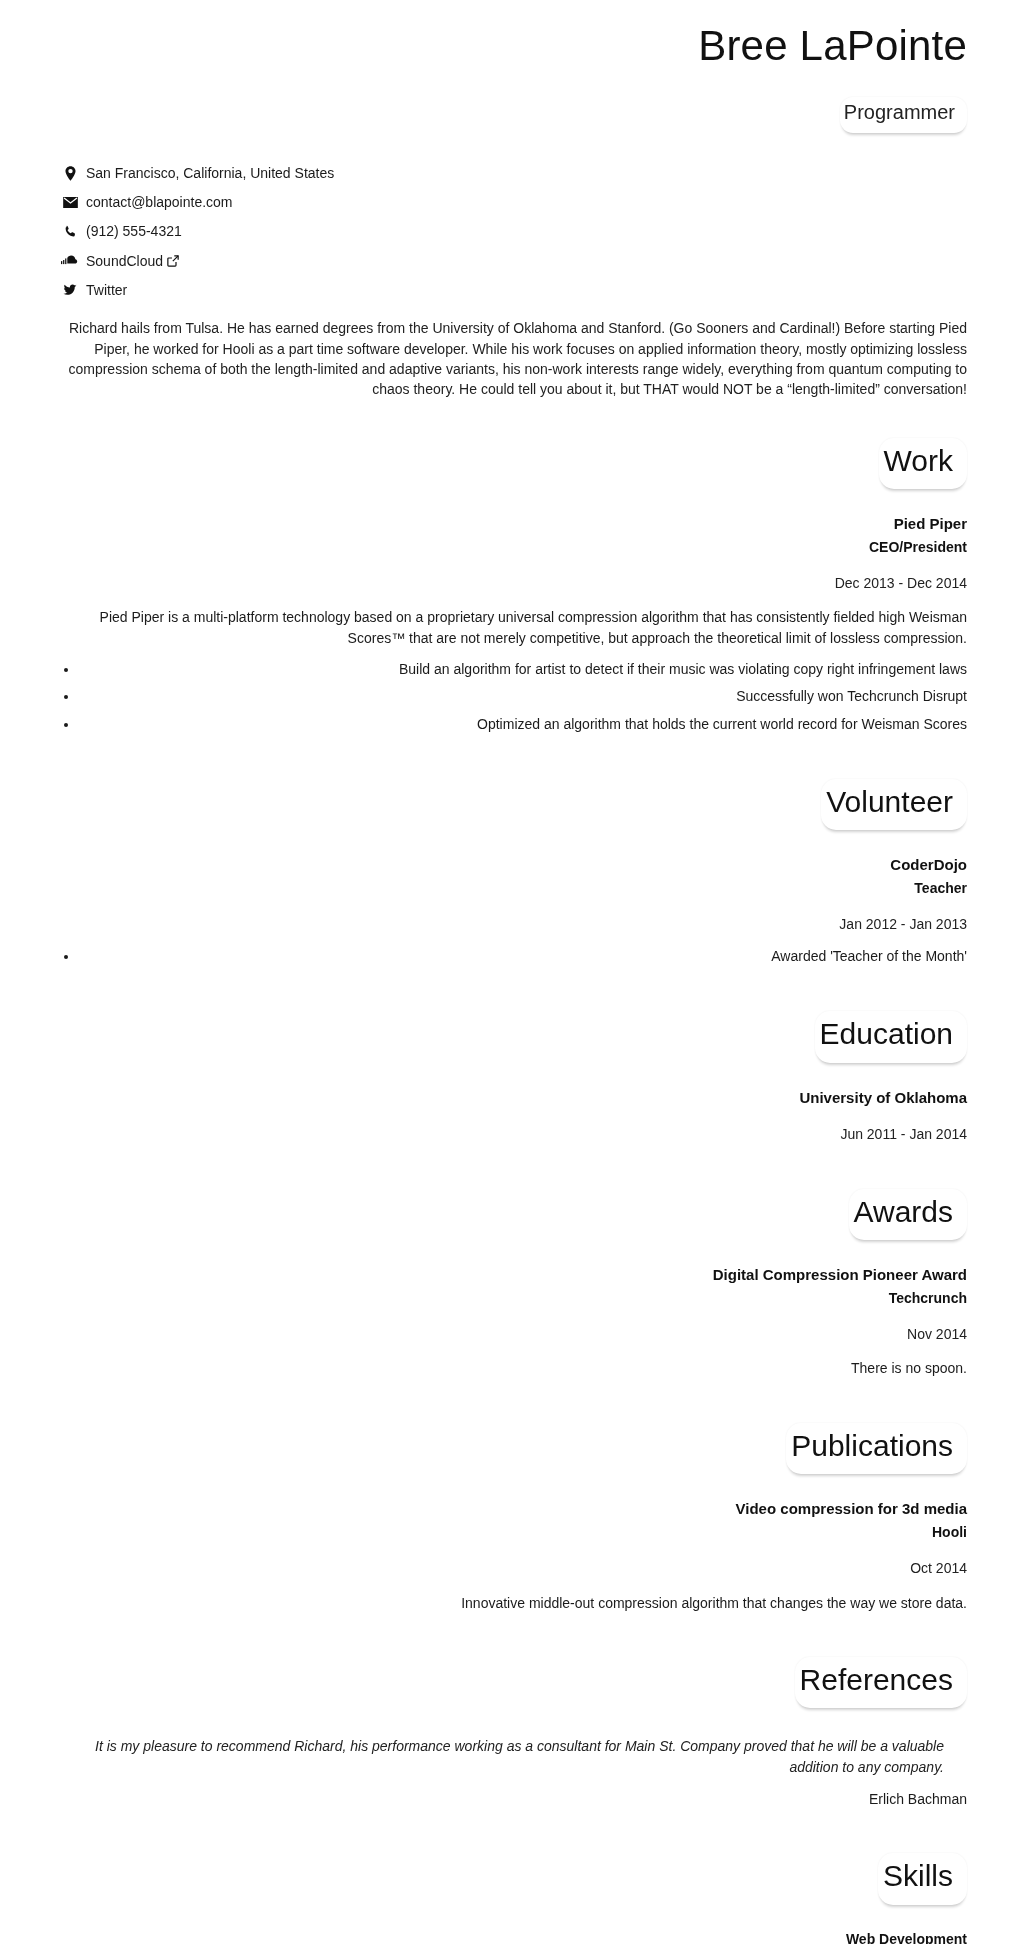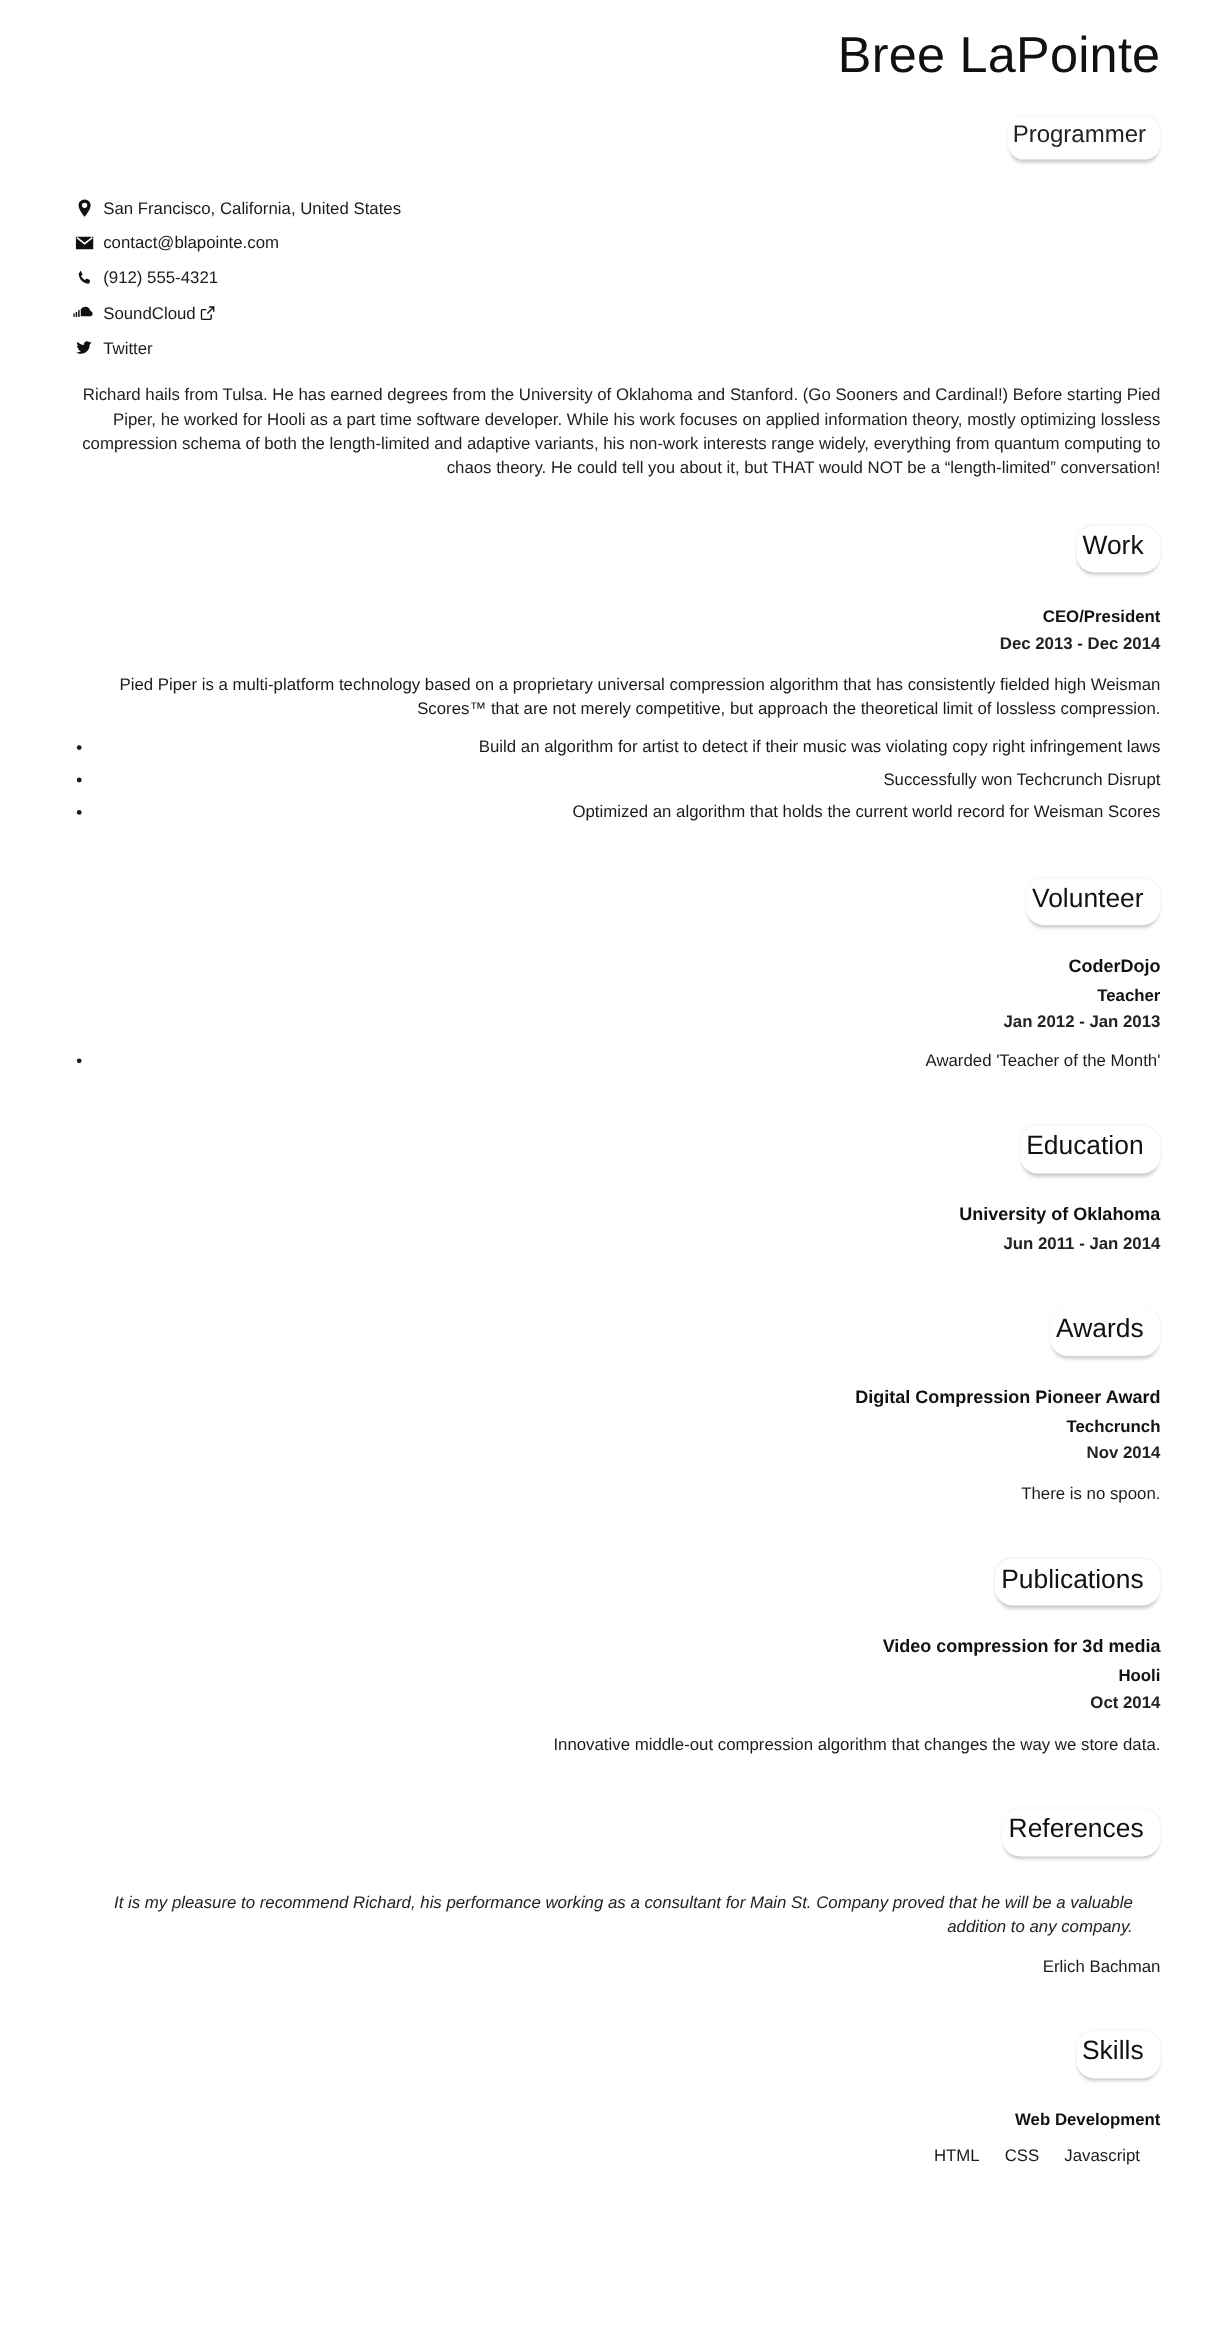--- a/index.html
+++ b/index.html
@@ -58,33 +58,33 @@
   }
   .ext-icn { display: inline-flex; margin-left: 4px; color: #111; }
 
   p.summary {
     margin: 18px 0 0 0;
     max-width: 918px;
     color: #222;
   }
 
   h2.section-heading {
-    font-size: 22px;
+    font-size: 30px;
     font-weight: 400;
     color: #111;
     margin: 38px 0 24px -4px;
     border-radius: 15px;
     padding: 1px 14px 7px 5px;
   }
   section { margin: 0; }
 
   .entry { margin: 0 0 6px 0; }
   .entry h3 { font-size: 15px; font-weight: 700; color: #111; }
   .entry h4 { font-size: 14px; font-weight: 700; color: #111; margin-top: 2px; }
-  .entry .dates { font-size: 14px; color: #222; margin-top: 2px; font-weight: bold; }
+  .entry .dates { font-size: 14px; color: #222; margin-top: 16px; }
   .entry p.desc { margin: 14px 0 0 0; max-width: 918px; }
   .entry ul.highlights { margin: 11px 0 0 0; padding-left: 22px; }
   .entry ul.highlights li { margin: 0 0 7px 0; }
 
   blockquote.ref-quote {
     font-style: italic;
     margin: 4px 0 0 7px;
     max-width: 880px;
     color: #222;
   }
@@ -157,20 +157,21 @@
         <a href="#">Twitter</a>
       </li>
     </ul>
 
     <p class="summary">Richard hails from Tulsa. He has earned degrees from the University of Oklahoma and Stanford. (Go Sooners and Cardinal!) Before starting Pied Piper, he worked for Hooli as a part time software developer. While his work focuses on applied information theory, mostly optimizing lossless compression schema of both the length-limited and adaptive variants, his non-work interests range widely, everything from quantum computing to chaos theory. He could tell you about it, but THAT would NOT be a “length-limited” conversation!</p>
   </header>
 
   <section>
     <h2 class="pill section-heading">Work</h2>
     <div class="entry">
+      <h3>Pied Piper</h3>
       <h4>CEO/President</h4>
       <div class="dates">Dec 2013 - Dec 2014</div>
       <p class="desc">Pied Piper is a multi-platform technology based on a proprietary universal compression algorithm that has consistently fielded high Weisman Scores™ that are not merely competitive, but approach the theoretical limit of lossless compression.</p>
       <ul class="highlights">
         <li>Build an algorithm for artist to detect if their music was violating copy right infringement laws</li>
         <li>Successfully won Techcrunch Disrupt</li>
         <li>Optimized an algorithm that holds the current world record for Weisman Scores</li>
       </ul>
     </div>
   </section>

